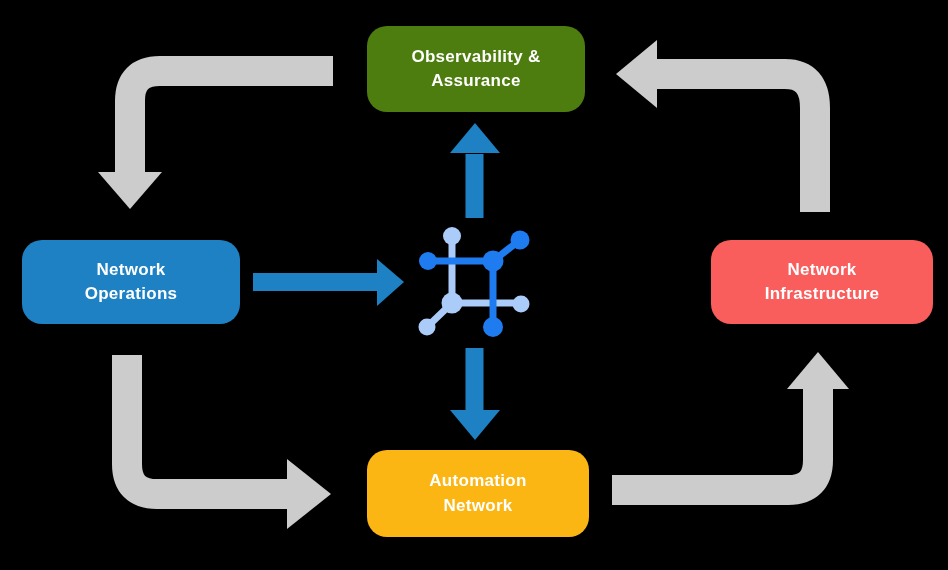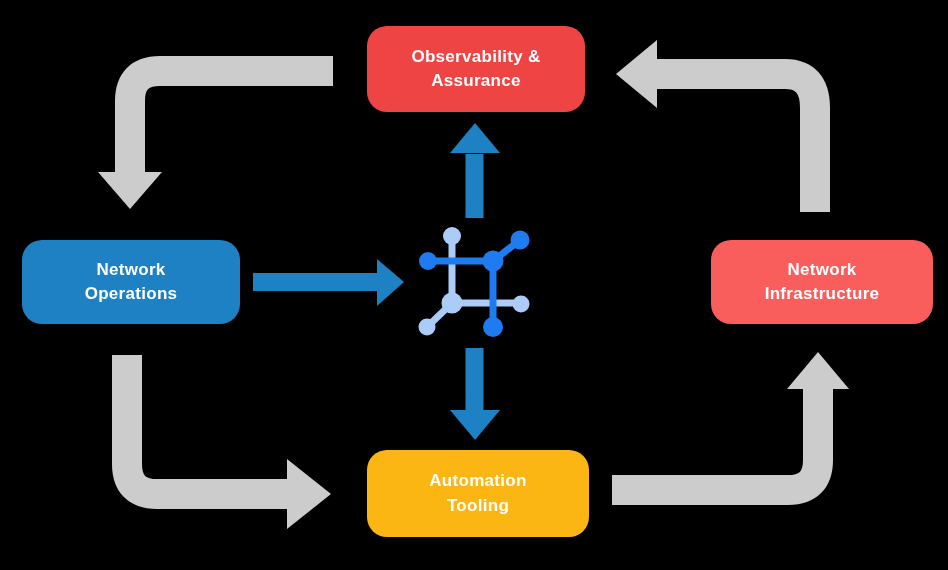--- a/index.html
+++ b/index.html
@@ -101,33 +101,33 @@
         <path class="icon-dark-stroke" d="M493 261 L520 240"></path>
         <path class="icon-dark-stroke" d="M493 261 L493 327"></path>
         <circle class="icon-dark-fill" cx="428" cy="261" r="9"></circle>
         <circle class="icon-dark-fill" cx="520" cy="240" r="9.5"></circle>
         <circle class="icon-dark-fill" cx="493" cy="327" r="10"></circle>
         <circle class="icon-dark-fill" cx="493" cy="261" r="10.5"></circle>
       </g>
     </g>
   </svg>
 
-  <div class="node node-observability" style="background: #ef4444;">
+  <div class="node node-observability" style="background: #4d7c0f;">
     <span>Observability &amp;
 Assurance</span>
   </div>
 
   <div class="node node-operations" style="background: rgb(29, 129, 196);">
     <span>Network
 Operations</span>
   </div>
 
   <div class="node node-infrastructure" style="background: rgb(249, 93, 92);">
     <span>Network
 Infrastructure</span>
   </div>
 
   <div class="node node-automation" style="background: rgb(251, 182, 20);">
     <span>Automation
-Tooling</span>
+Network</span>
   </div>
 
 </div>
 
 </body></html>

